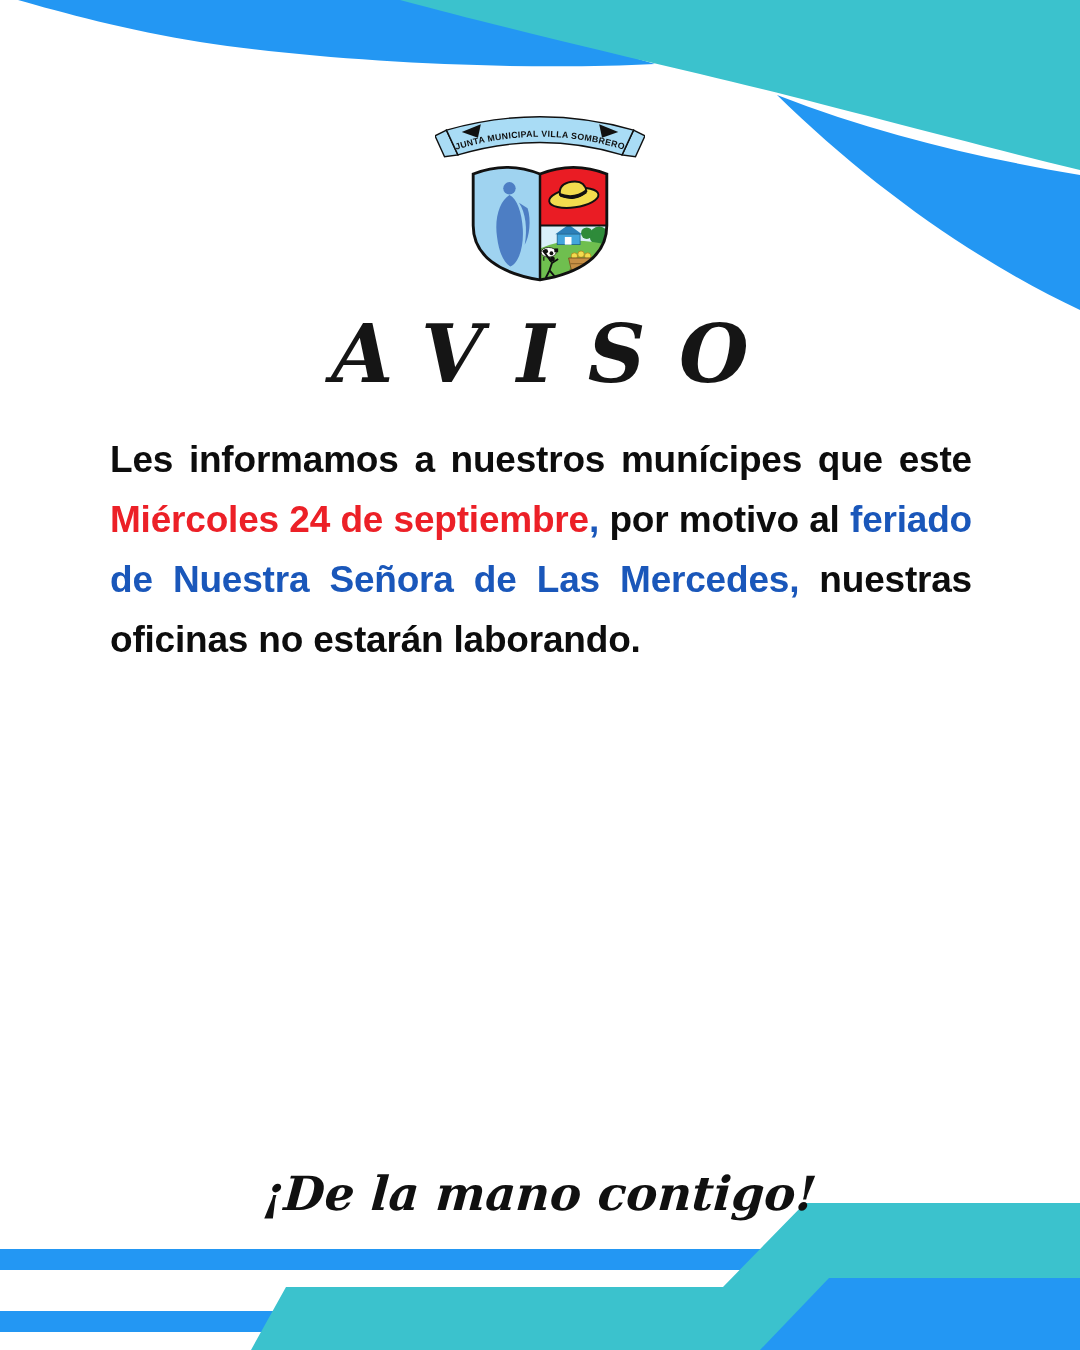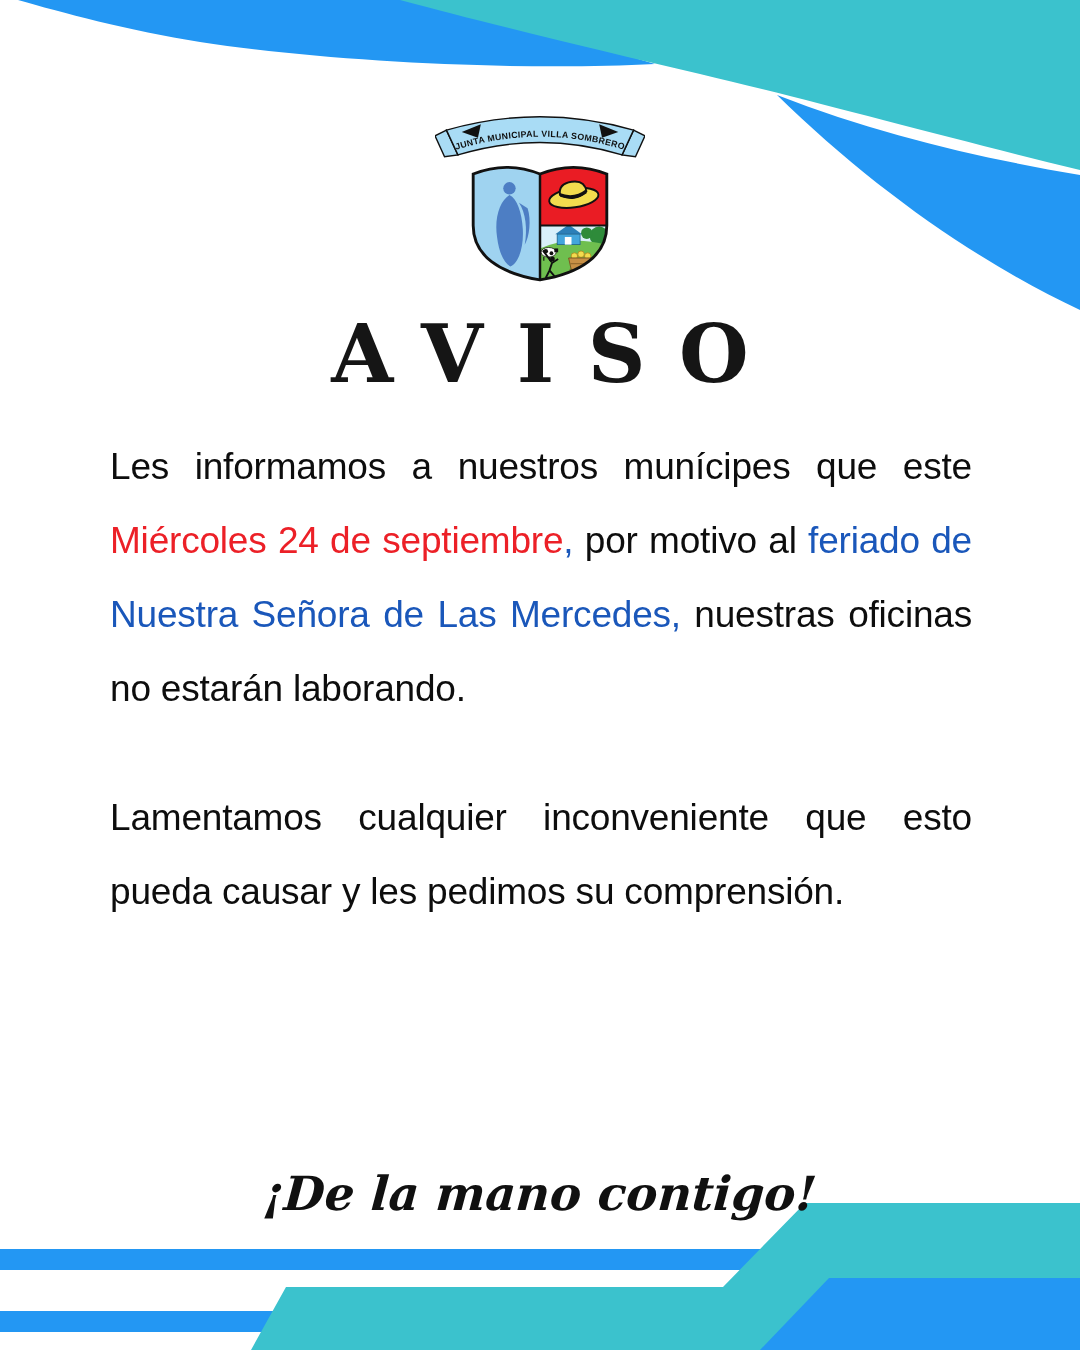--- a/index.html
+++ b/index.html
@@ -14,26 +14,26 @@
   .bg{position:absolute;inset:0;width:100%;height:100%;}
   .crest{position:absolute;top:90px;left:50%;transform:translateX(-50%);width:210px;}
   .crest svg{display:block;width:100%;height:auto;}
   .title{
     position:absolute;top:310px;left:0;width:100%;
     text-align:center;margin:0;
     font-family:"DejaVu Serif","Liberation Serif",serif;
     font-weight:bold;font-size:80px;line-height:1.1;
     color:#151515;
   }
-  .title-inner{display:inline-block;letter-spacing:0.42em;margin-right:-0.42em;}
+  .title-inner{display:inline-block;letter-spacing:0.42em;margin-right:-0.42em;font-style:italic;}
   .body-text{position:absolute;top:430px;left:110px;right:108px;}
   .body-par{
     margin:0 0 55px 0;
-    font-weight:normal;
-    font-size:37px;line-height:74px;
+    font-weight:bold;
+    font-size:37px;line-height:60px;
     letter-spacing:-0.2px;
     text-align:justify;
     color:#0d0d0d;
   }
   .seg-black{color:#0d0d0d;}
   .seg-red{color:var(--text_red,#EC2027);}
   .seg-blue{color:var(--text_blue,#1A57BA);}
   .slogan{
     position:absolute;top:1166px;left:0;width:100%;
     text-align:center;
@@ -137,18 +137,17 @@
       </g>
     </svg>
   </div>
 
   <h1 class="title">
     <span class="title-inner">AVISO</span>
   </h1>
 
   <div class="body-text">
     <p class="body-par"><span class="seg-black">Les informamos a nuestros munícipes que este </span><span class="seg-red">Miércoles 24 de septiembre</span><span class="seg-blue">,</span><span class="seg-black"> por motivo al </span><span class="seg-blue">feriado de Nuestra Señora de Las Mercedes,</span><span class="seg-black"> nuestras oficinas  no estarán laborando.</span></p>
-    <p class="body-par"><span class="seg-black">Lamentamos cualquier inconveniente que esto pueda causar y les pedimos su comprensión.</span></p>
   </div>
 
   <div class="slogan">¡De la mano contigo!</div>
 
 </div>
 
 </body></html>

